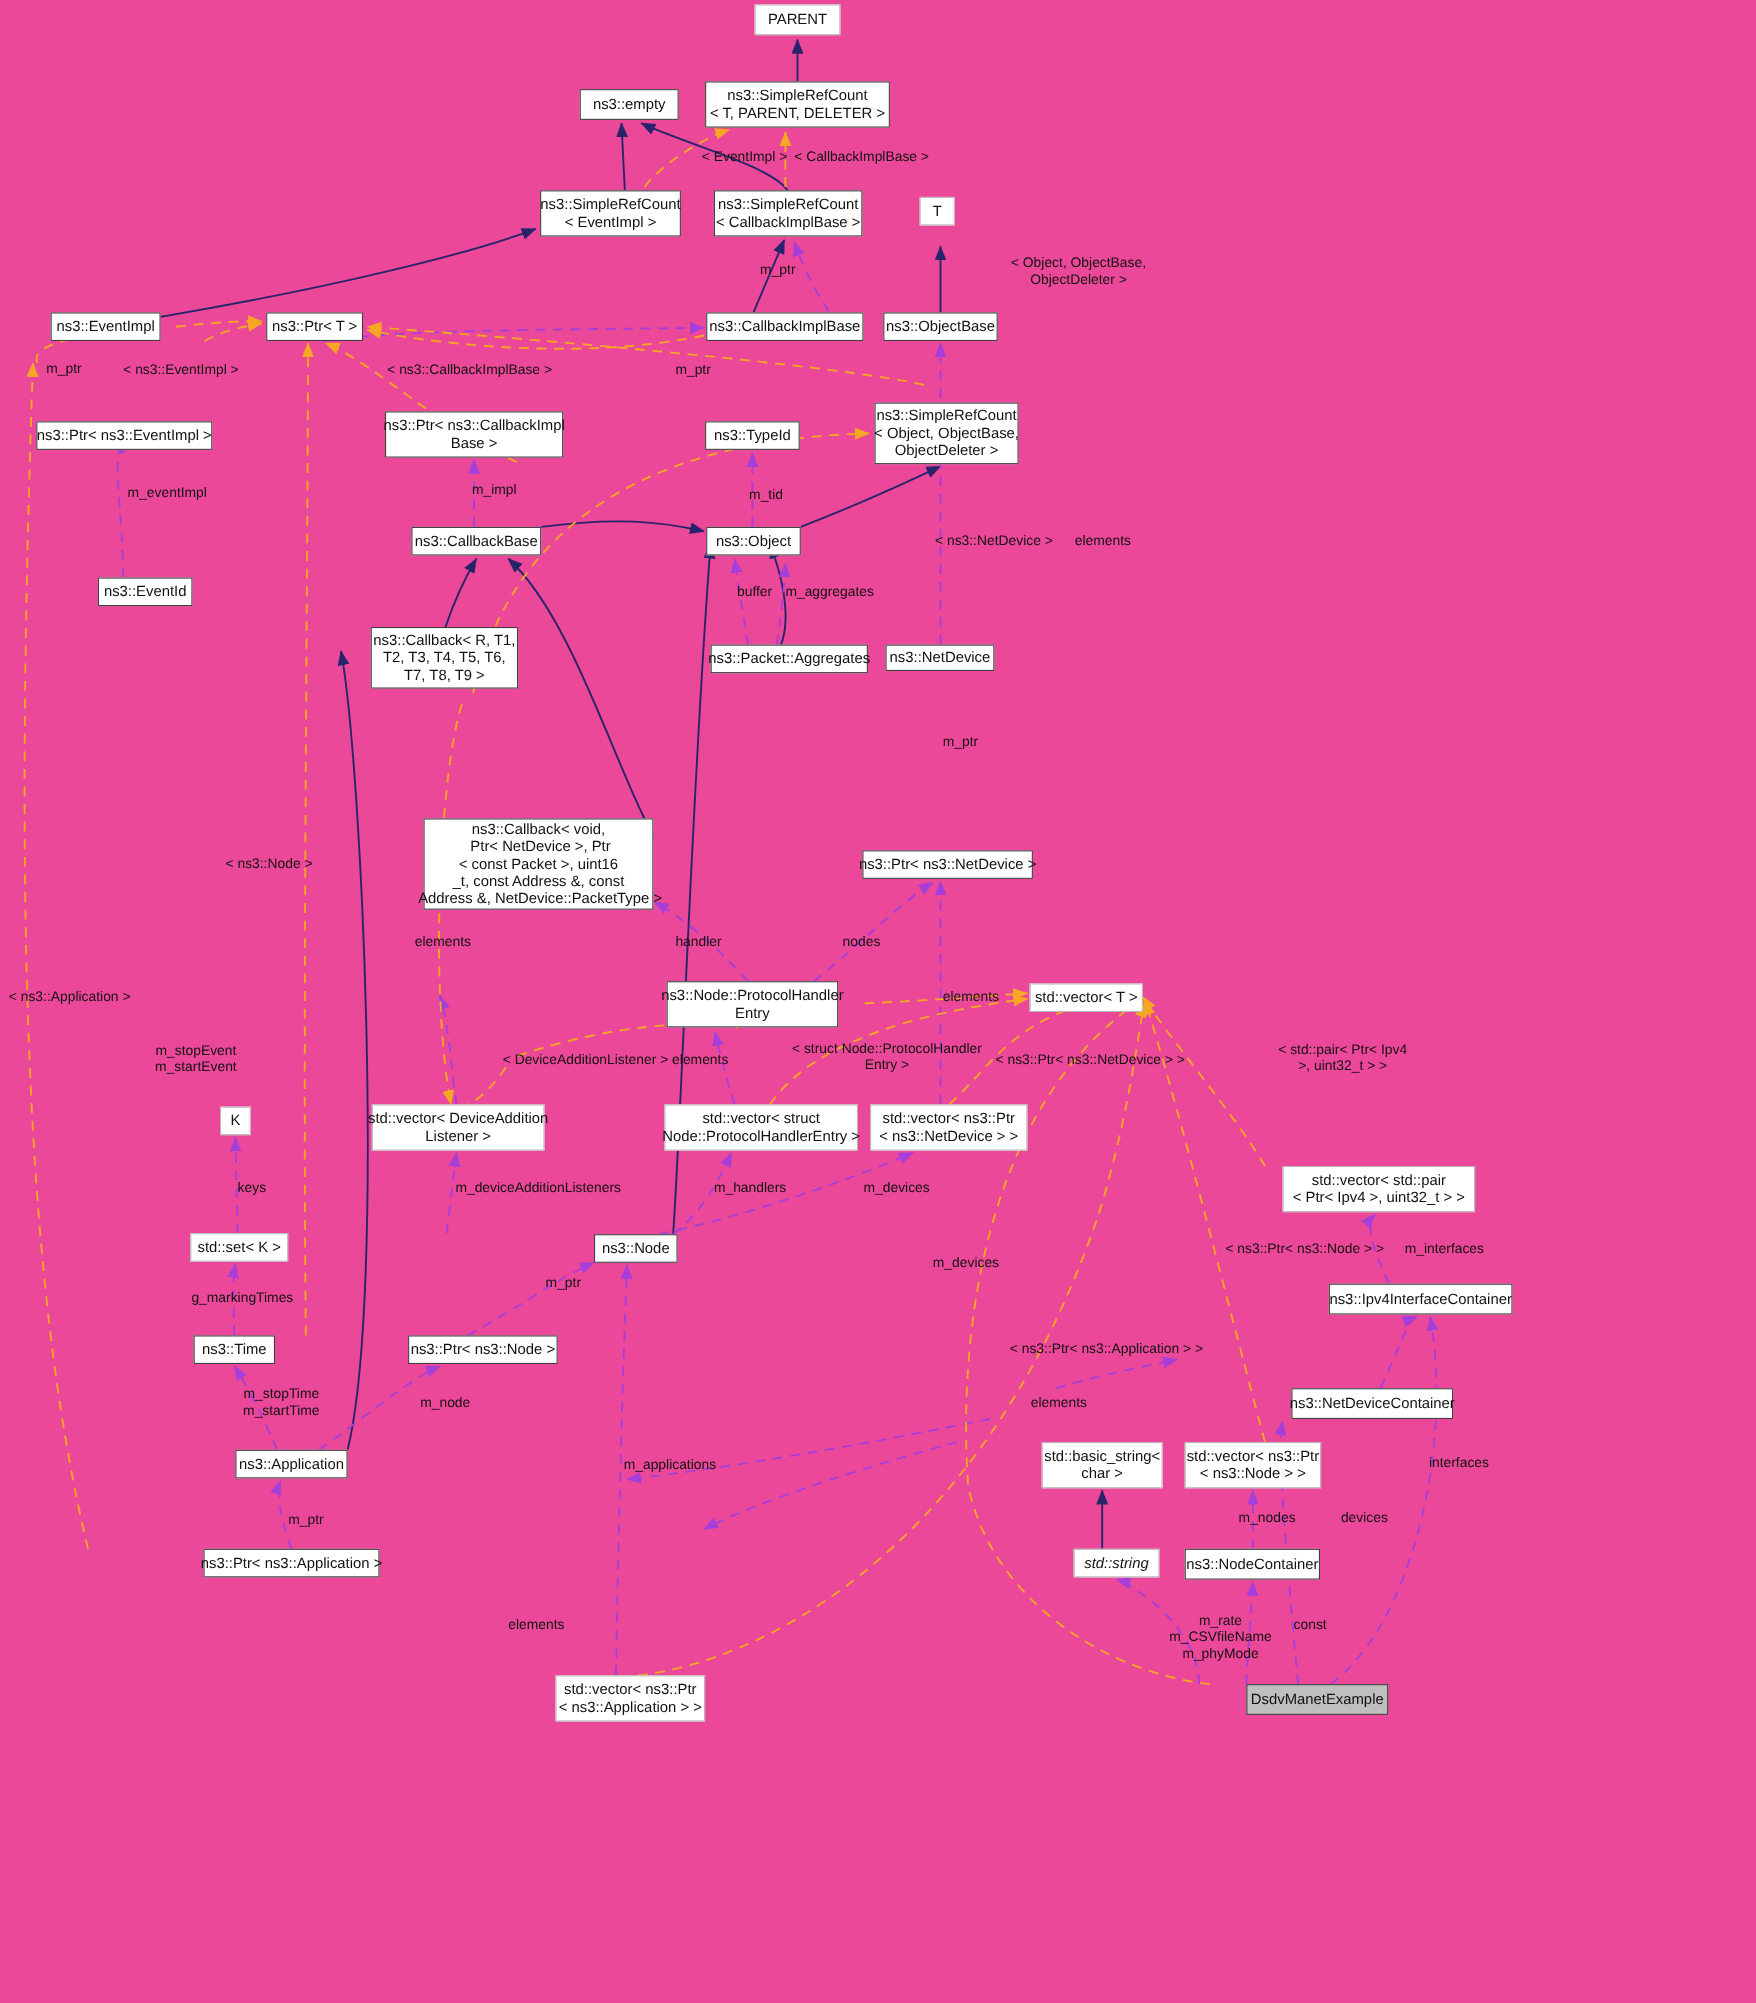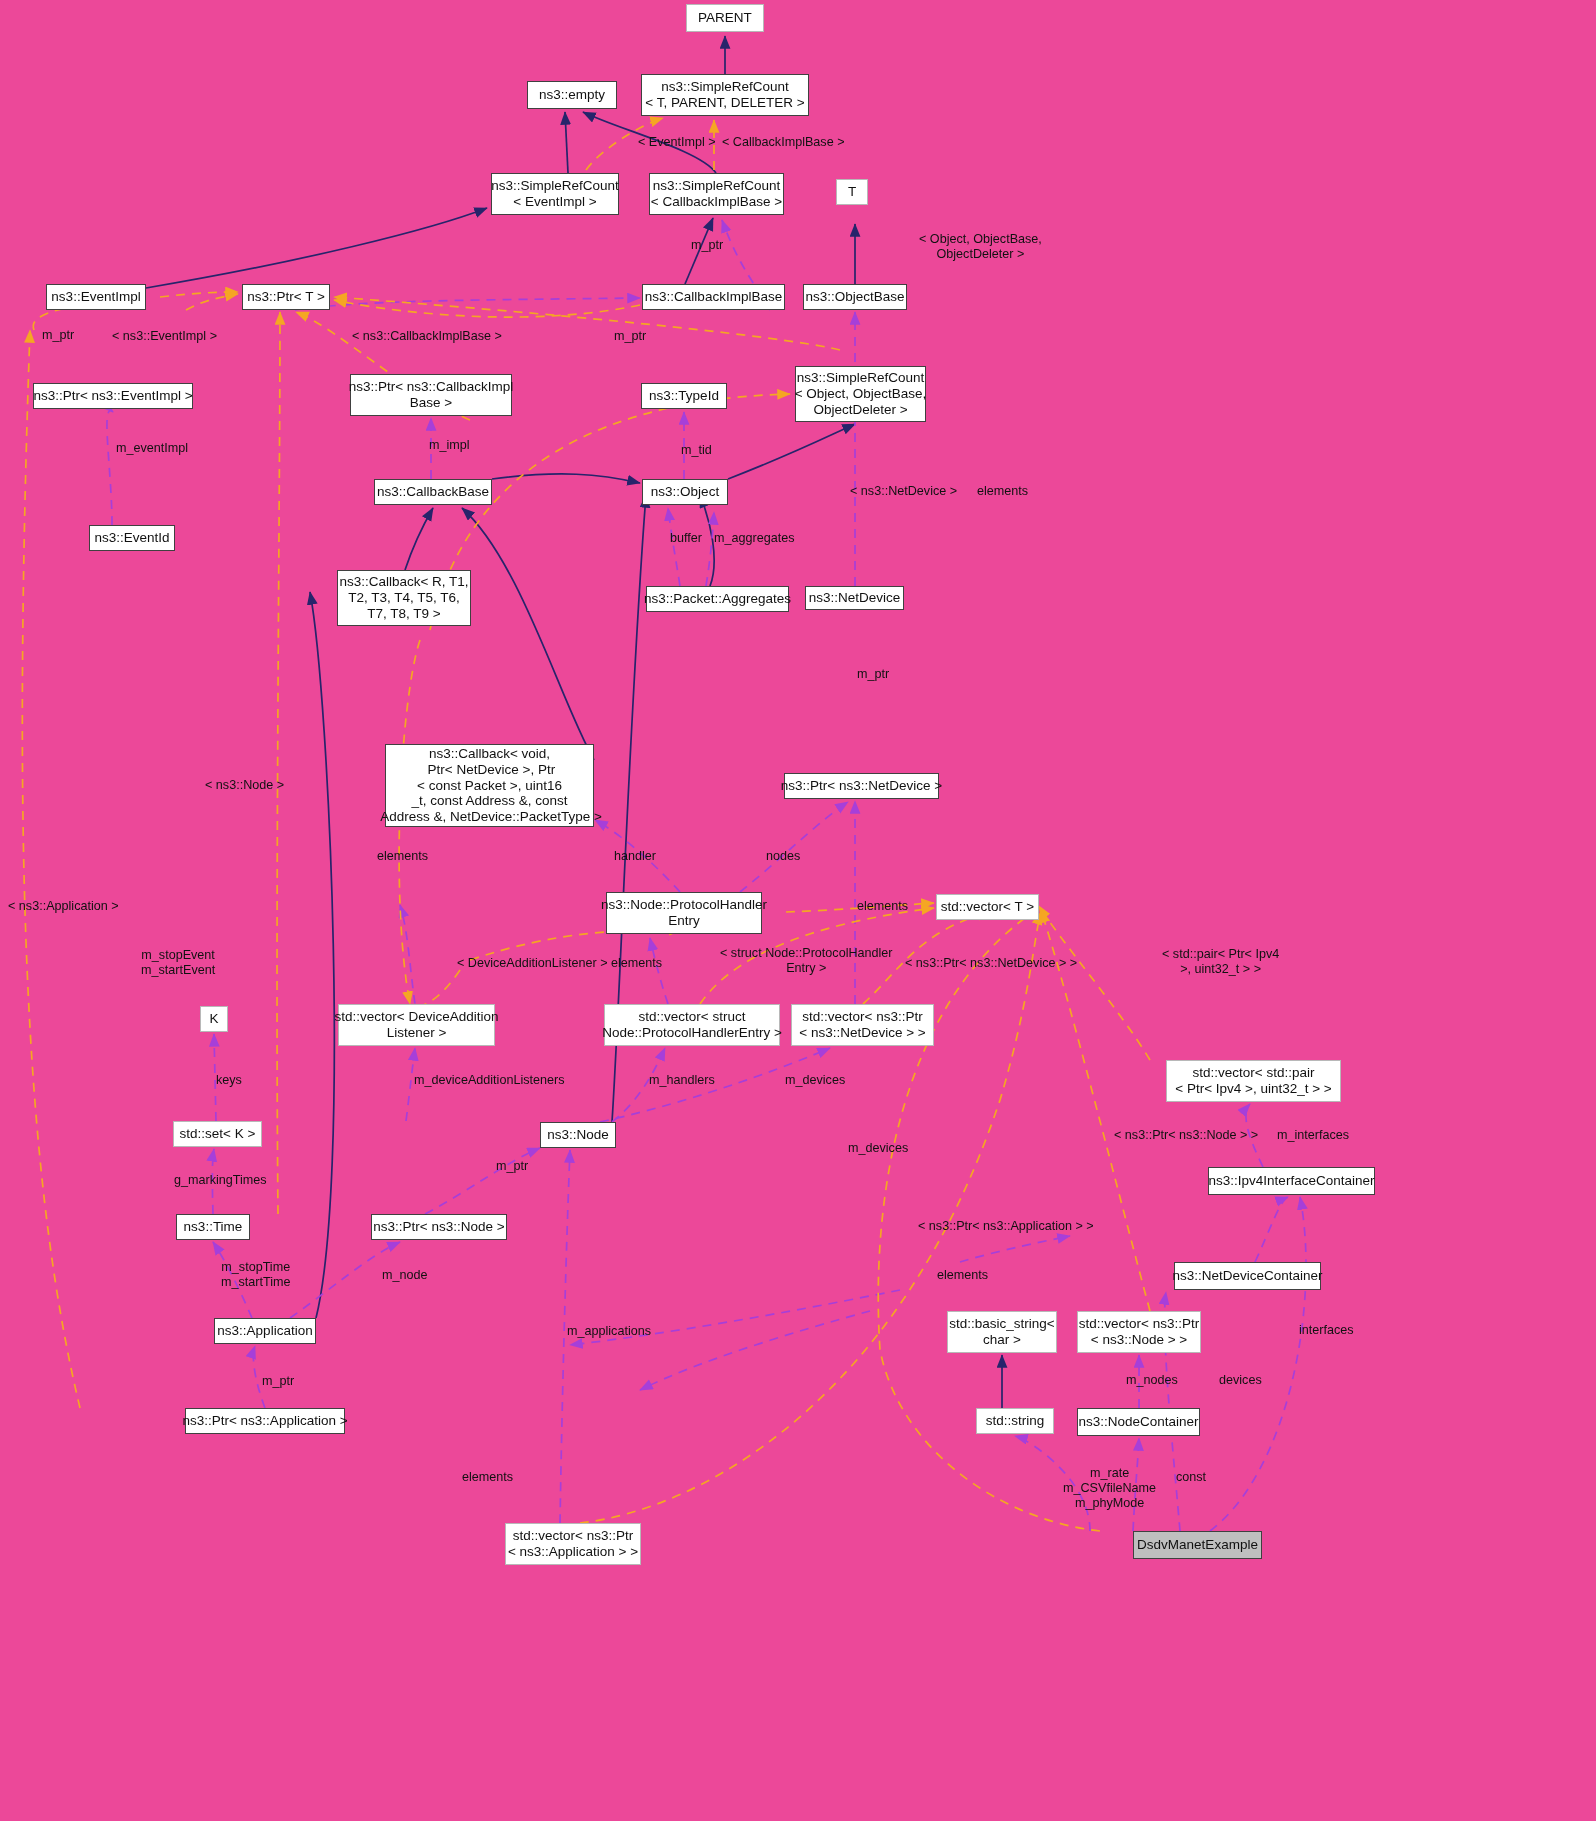--- a/index.html
+++ b/index.html
@@ -162,21 +162,21 @@
     <div class="node solid" style="left: 1208px; top: 1167px; width: 167px; height: 28px;"><span>ns3::Ipv4InterfaceContainer</span></div>
     <div class="node solid" style="left: 176px; top: 1214px; width: 74px; height: 26px;"><span>ns3::Time</span></div>
     <div class="node solid" style="left: 371px; top: 1214px; width: 136px; height: 26px;"><span>ns3::Ptr&lt; ns3::Node &gt;</span></div>
     <div class="node solid" style="left: 1130px; top: 1262px; width: 147px; height: 28px; margin-left: 44px;"><span>ns3::NetDeviceContainer</span></div>
     <div class="node solid" style="left: 214px; top: 1318px; width: 102px; height: 26px;"><span>ns3::Application</span></div>
     <div class="node light" style="left: 947px; top: 1311px; width: 110px; height: 42px;"><span>std::basic_string&lt;
 char &gt;</span></div>
     <div class="node light" style="left: 1077px; top: 1311px; width: 124px; height: 42px;"><span>std::vector&lt; ns3::Ptr
 &lt; ns3::Node &gt; &gt;</span></div>
     <div class="node solid" style="left: 185px; top: 1408px; width: 160px; height: 26px;"><span>ns3::Ptr&lt; ns3::Application &gt;</span></div>
-    <div class="node light" style="left: 976px; top: 1408px; width: 78px; height: 26px;"><span>std::string</span></div>
+    <div class="node light" style="left: 976px; top: 1408px; width: 78px; height: 26px; font-style: italic;"><span>std::string</span></div>
     <div class="node solid" style="left: 1077px; top: 1408px; width: 123px; height: 28px;"><span>ns3::NodeContainer</span></div>
     <div class="node light" style="left: 505px; top: 1523px; width: 136px; height: 42px;"><span>std::vector&lt; ns3::Ptr
 &lt; ns3::Application &gt; &gt;</span></div>
     <div class="node hl" style="left: 1133px; top: 1531px; width: 129px; height: 28px;"><span>DsdvManetExample</span></div>
     <div class="elabel" style="left: 638px; top: 135px;">&lt; EventImpl &gt;</div>
     <div class="elabel" style="left: 722px; top: 135px;">&lt; CallbackImplBase &gt;</div>
     <div class="elabel" style="left: 919px; top: 232px;">&lt; Object, ObjectBase,
 ObjectDeleter &gt;</div>
     <div class="elabel" style="left: 691px; top: 238px;">m_ptr</div>
     <div class="elabel" style="left: 42px; top: 328px;">m_ptr</div>

